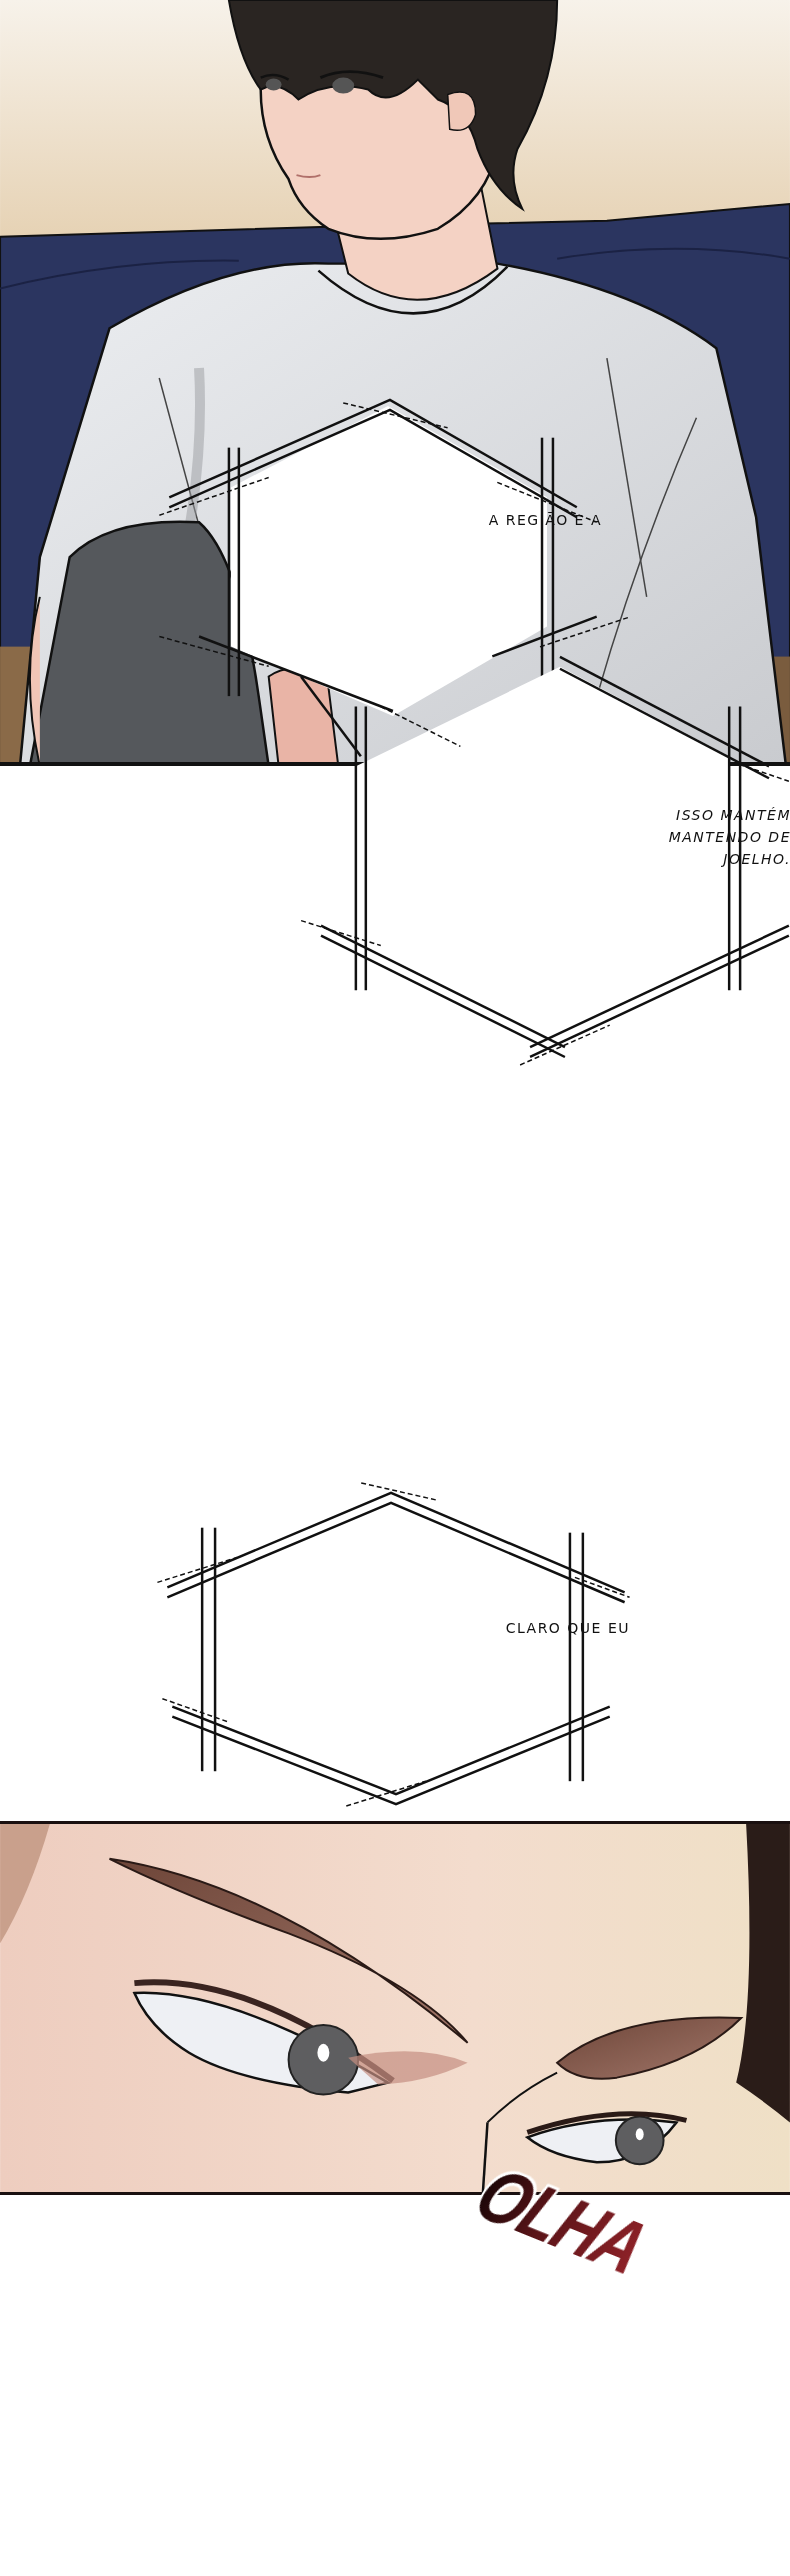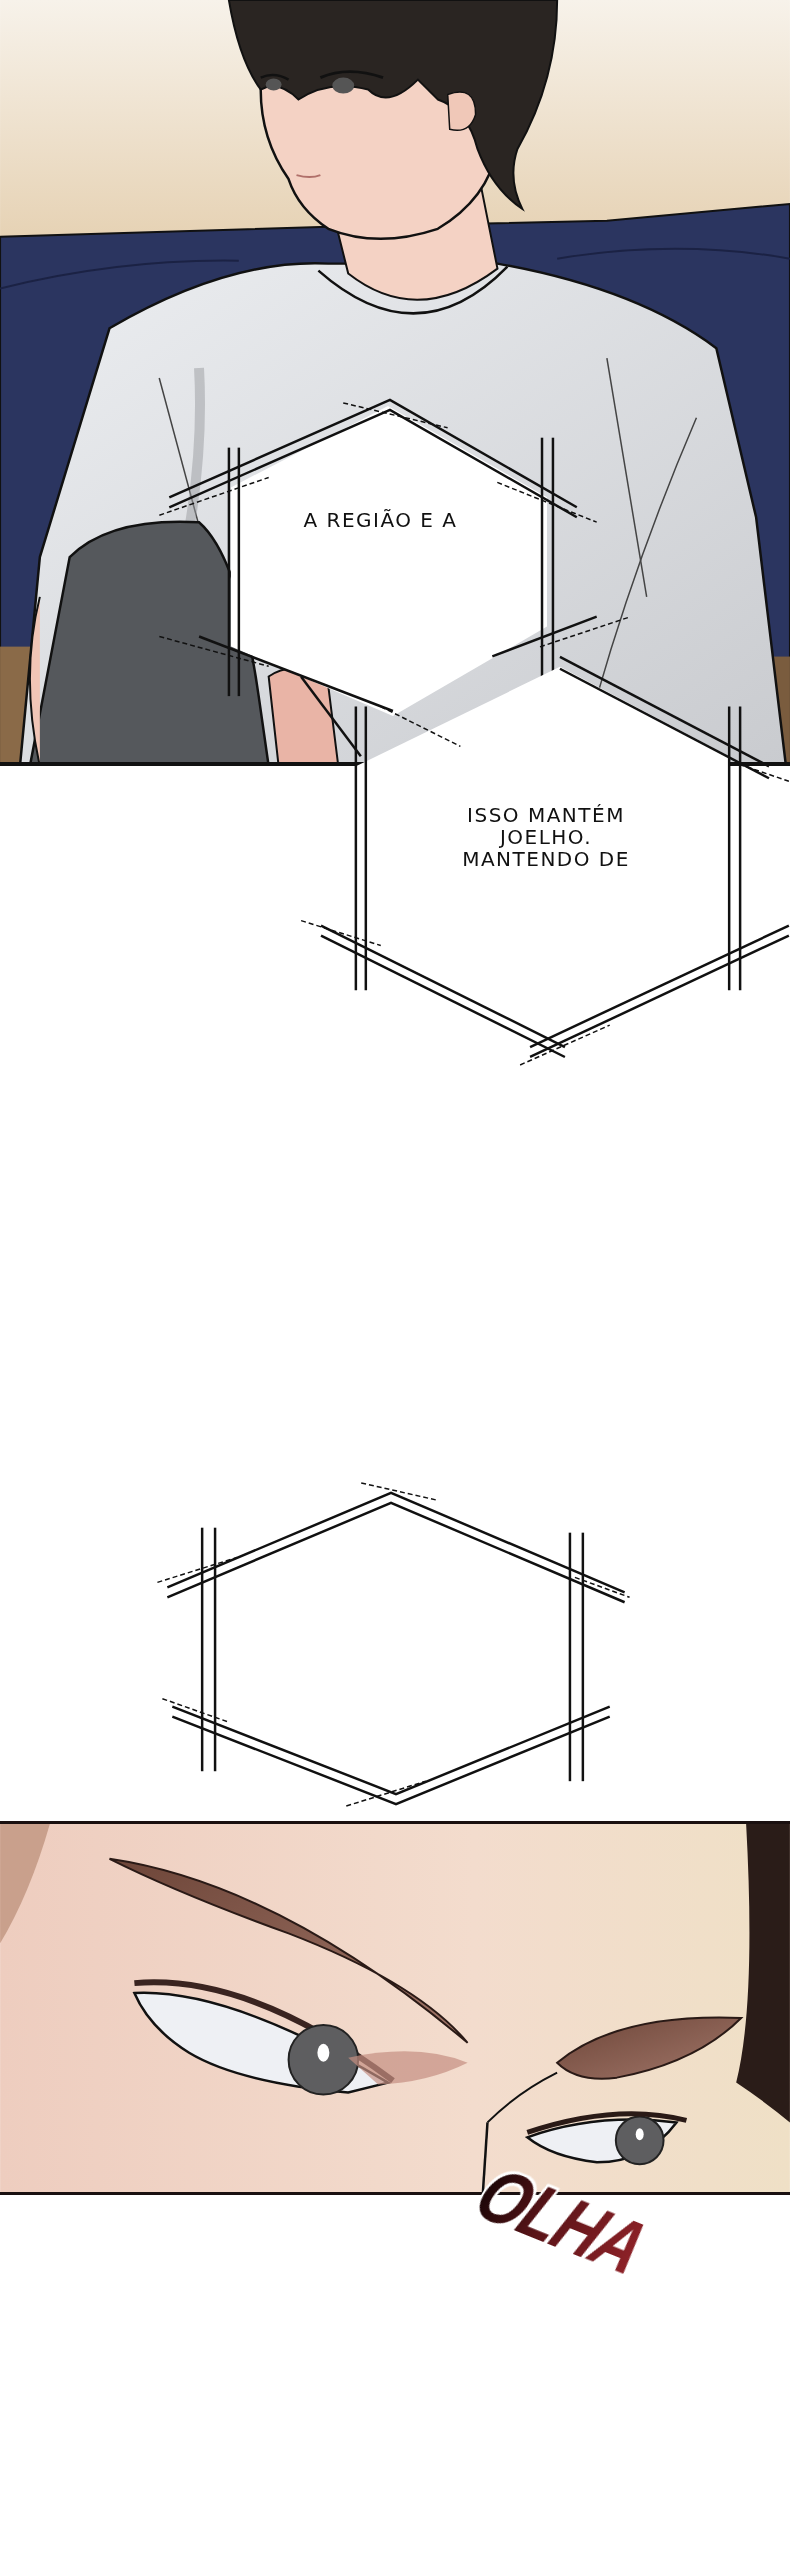--- a/index.html
+++ b/index.html
@@ -8,23 +8,23 @@
 
     .panel { position: absolute; left: 0; width: 790px; overflow: hidden; }
     .panel-top { top: 0; height: 766px; border-bottom: 4px solid #111; }
     .panel-bottom { top: 1821px; height: 374px; border-top: 3px solid #1a1010; border-bottom: 3px solid #1a1010; }
     svg.art { position: absolute; left: 0; top: 0; }
 
     .bubble { position: absolute; }
     .bubble svg { position: absolute; left: 0; top: 0; overflow: visible; }
     .bubble-text {
       position: absolute; left: 0; right: 0;
-      text-align: center;
+      text-align: right;
       font-family: "DejaVu Sans", sans-serif;
-      font-size: 20px; line-height: 22px;
+      font-size: 14px; line-height: 22px;
       letter-spacing: 1.5px;
       color: #111;
       text-transform: uppercase;
     }
     .bubble-text span { display: block; }
 
     .sfx {
       position: absolute;
       left: 506px; top: 2150px;
       font-family: "Liberation Sans", sans-serif;
@@ -139,24 +139,24 @@
       <polyline points="230,442 490,320"></polyline>
     </g>
     <g stroke="#111" stroke-width="1.5" fill="none" stroke-dasharray="5,3">
       <line x1="80" y1="90" x2="160" y2="130"></line>
       <line x1="240" y1="30" x2="330" y2="0"></line>
       <line x1="440" y1="148" x2="490" y2="165"></line>
       <line x1="0" y1="305" x2="80" y2="330"></line>
       <line x1="220" y1="450" x2="310" y2="410"></line>
     </g>
   </svg>
-  <div class="bubble-text" style="top:187px;">
+  <div class="bubble-text" style="top:187px;font-style:italic;">
     <span>Isso mantém</span>
+    <span>mantendo de</span>
     <span>joelho.</span>
-    <span>mantendo de</span>
   </div>
 </div>
 
 <div class="bubble" style="left:157px; top:1478px; width:473px; height:333px;">
   <svg width="473" height="333" viewBox="0 0 475 335">
     <polygon points="50,90 235,18 425,100 425,240 235,315 50,235" fill="#ffffff"></polygon>
     <g stroke="#111" stroke-width="2.5" fill="none">
       <polyline points="10,110 235,15 470,115"></polyline>
       <polyline points="10,120 235,25 470,125"></polyline>
       <line x1="45" y1="50" x2="45" y2="295"></line>
@@ -168,20 +168,21 @@
     </g>
     <g stroke="#111" stroke-width="1.5" fill="none" stroke-dasharray="5,3">
       <line x1="0" y1="105" x2="80" y2="80"></line>
       <line x1="205" y1="5" x2="280" y2="22"></line>
       <line x1="420" y1="100" x2="475" y2="120"></line>
       <line x1="5" y1="222" x2="70" y2="245"></line>
       <line x1="190" y1="330" x2="270" y2="305"></line>
     </g>
   </svg>
   <div class="bubble-text" style="top:139px;">
+    <span>Claro que eu</span>
   </div>
 </div>
 
 <div class="panel panel-bottom">
   <svg class="art" width="790" height="374" viewBox="0 0 794 376">
     <defs>
       <linearGradient id="skinGrad" x1="0" y1="0" x2="1" y2="0">
         <stop offset="0" stop-color="#eecdbf"></stop>
         <stop offset="0.6" stop-color="#f3dccd"></stop>
         <stop offset="1" stop-color="#efe0c6"></stop>

